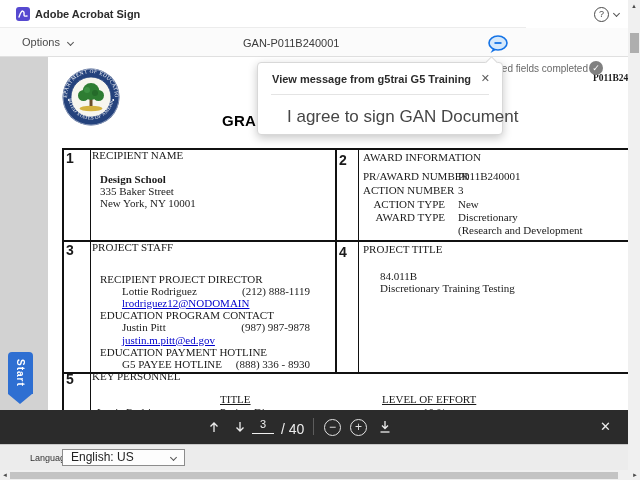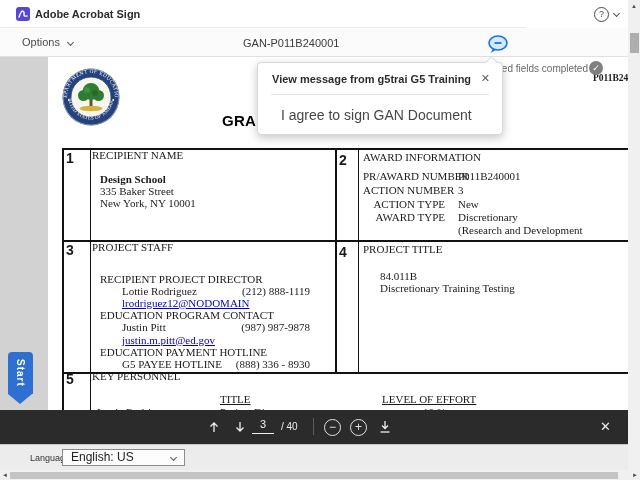--- a/index.html
+++ b/index.html
@@ -48,27 +48,27 @@
   
   .fields-status { position:absolute; top:63px; right:52px; font-size:10px; color:#696969; z-index:2; white-space:nowrap; }
   .check-circle { position:absolute; left:589px; top:61px; width:14px; height:14px; border-radius:50%; background:#808080; color:#fff; font-size:9px; text-align:center; line-height:14px; z-index:2; }
 
   
   .popup { position:absolute; left:257px; top:62px; width:246px; height:73px; background:#fff; border:1px solid #d8d8d8; border-radius:4px; box-shadow:0 3px 10px rgba(0,0,0,.22); z-index:30;padding-left:32px; }
   .popup-caret { position:absolute; left:229px; top:-5px; width:9px; height:9px; background:#fff; border-left:1px solid #d8d8d8; border-top:1px solid #d8d8d8; transform:rotate(45deg); }
   .popup-title { position:absolute; left:14px; top:10px; font-size:11px; font-weight:bold; color:#2c2c2c; white-space:nowrap; }
   .popup-close { position:absolute; right:12px; top:9px; font-size:11px; color:#5c5c5c; cursor:pointer; }
   .popup-divider { position:absolute; left:13px; right:13px; top:31px; border-top:1px solid #e4e4e4; }
-  .popup-body { position:absolute; left:23px; top:44px; font-size:14px; color:#464646; white-space:nowrap; }
+  .popup-body { position:absolute; left:29px; top:44px; font-size:17px; color:#464646; white-space:nowrap; }
 
   
   .dark-toolbar { position:absolute; left:0; top:410px; width:640px; height:34px; background:#2b2b2b; z-index:10; }
   .tb { position:absolute; color:#ededed; }
   .page-input { position:absolute; left:252px; top:8px; width:22px; height:16px; border-bottom:1px solid #f0f0f0; color:#f0f0f0; font-size:11px; text-align:center; background:transparent; }
-  .page-total { left:281px; top:11px; font-size:10px; }
+  .page-total { left:281px; top:11px; font-size:14px; }
   .tb-divider { position:absolute; left:313px; top:8px; width:1px; height:17px; background:#5d5d5d; }
   .zoom-btn { position:absolute; top:9px; width:17px; height:17px; border:1.3px solid #e3e3e3; border-radius:50%; color:#e3e3e3; font-size:12px; line-height:14px; text-align:center; cursor:pointer; }
   .tb-close { left:600px; top:9px; font-size:13px; cursor:pointer; }
 
   
   .langbar { position:absolute; left:0; top:444px; width:640px; height:26px; background:#ececec; border-top:1px solid #c9c9c9; z-index:10; }
   .lang-label { position:absolute; left:30px; top:8px; font-size:9px; color:#333; }
   .lang-select { position:absolute; left:62px; top:4px; width:123px; height:17px; background:#fdfdfd; border:1px solid #8c8c8c; font-size:12px; color:#222; line-height:15px; padding-left:8px; cursor:pointer; }
   .lang-chev { position:absolute; right:8px; top:5px; }
 

